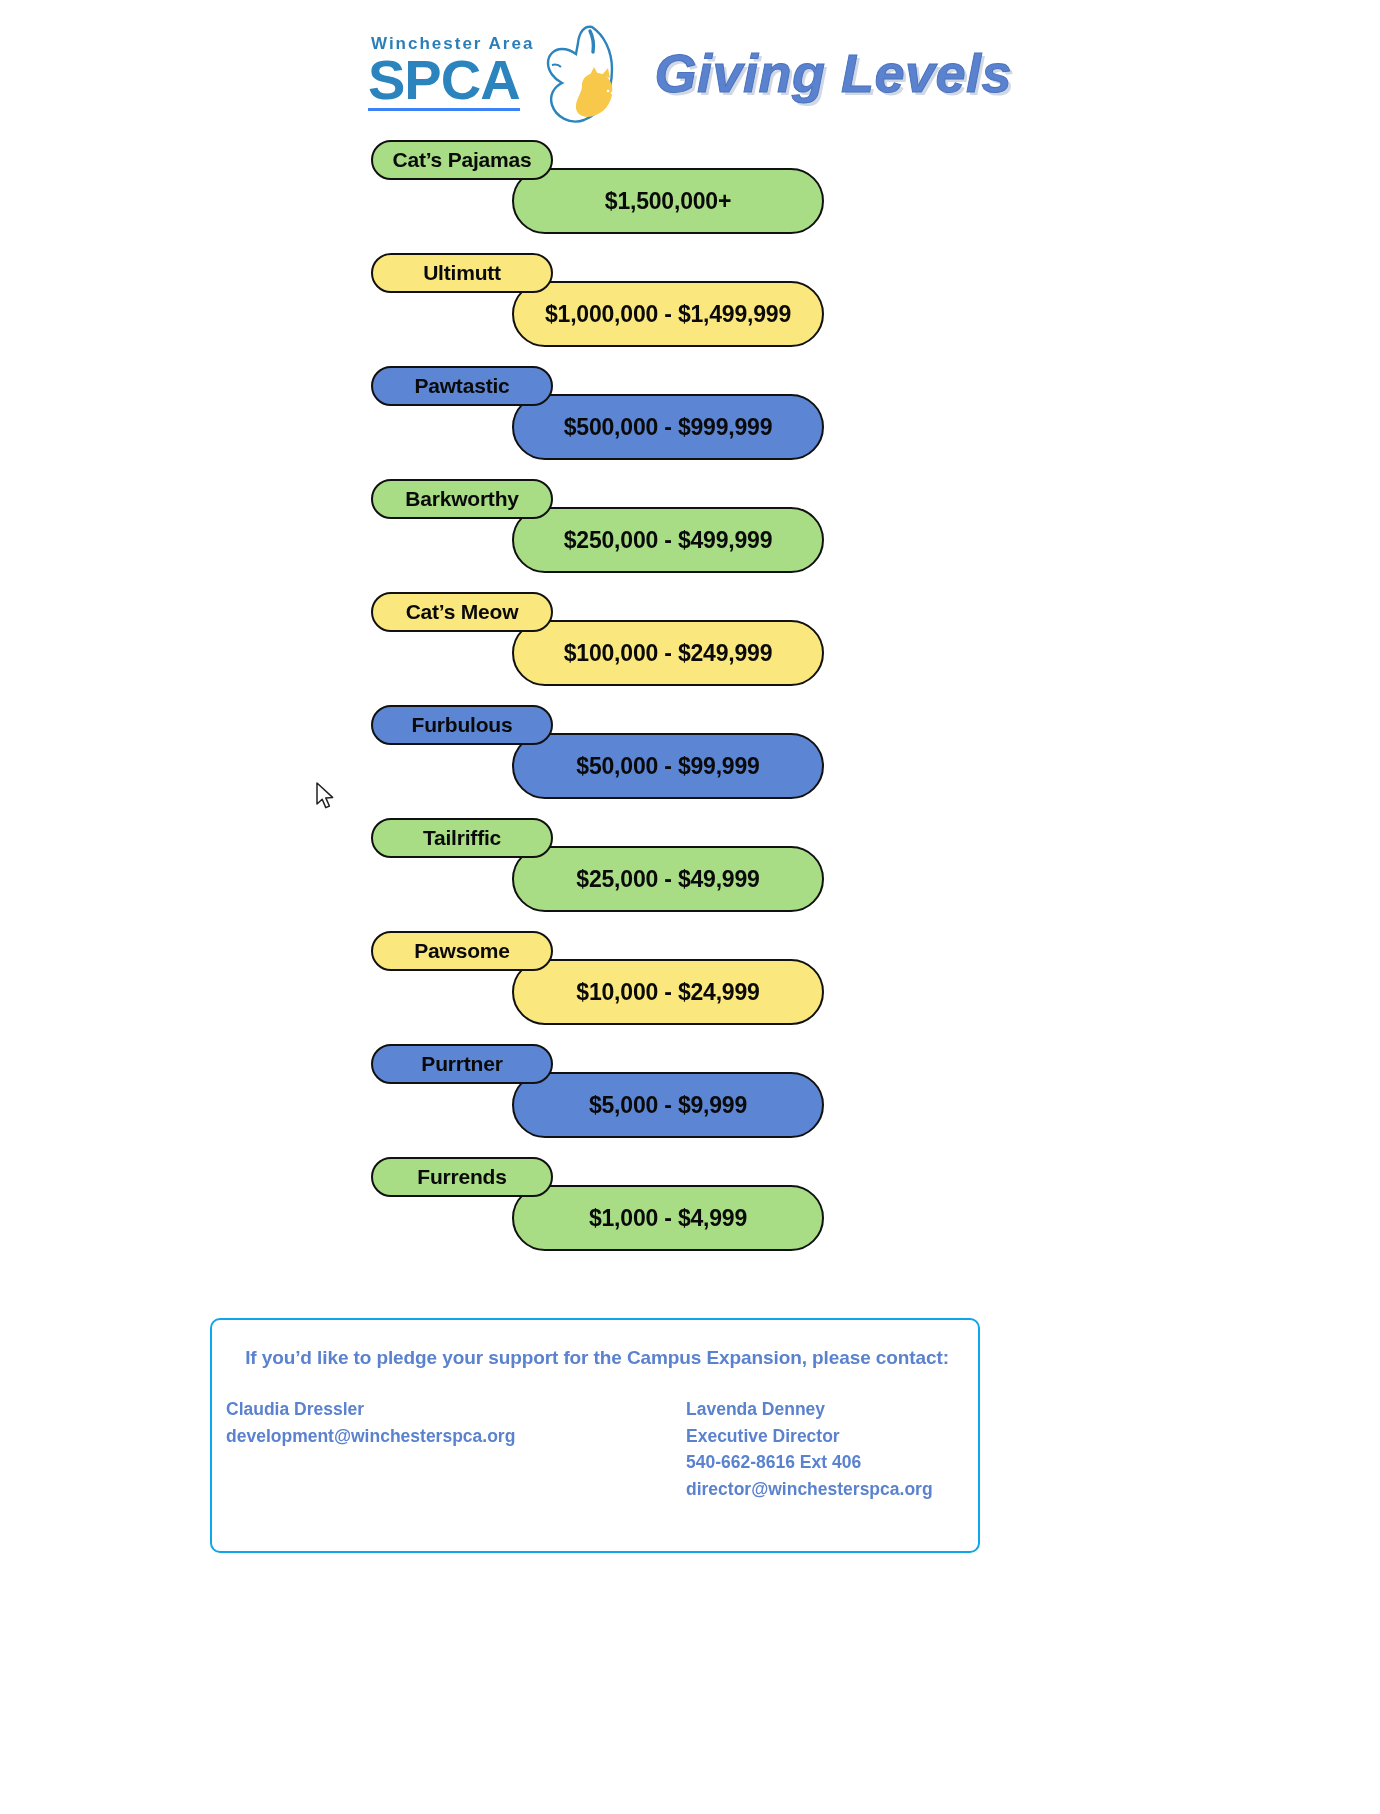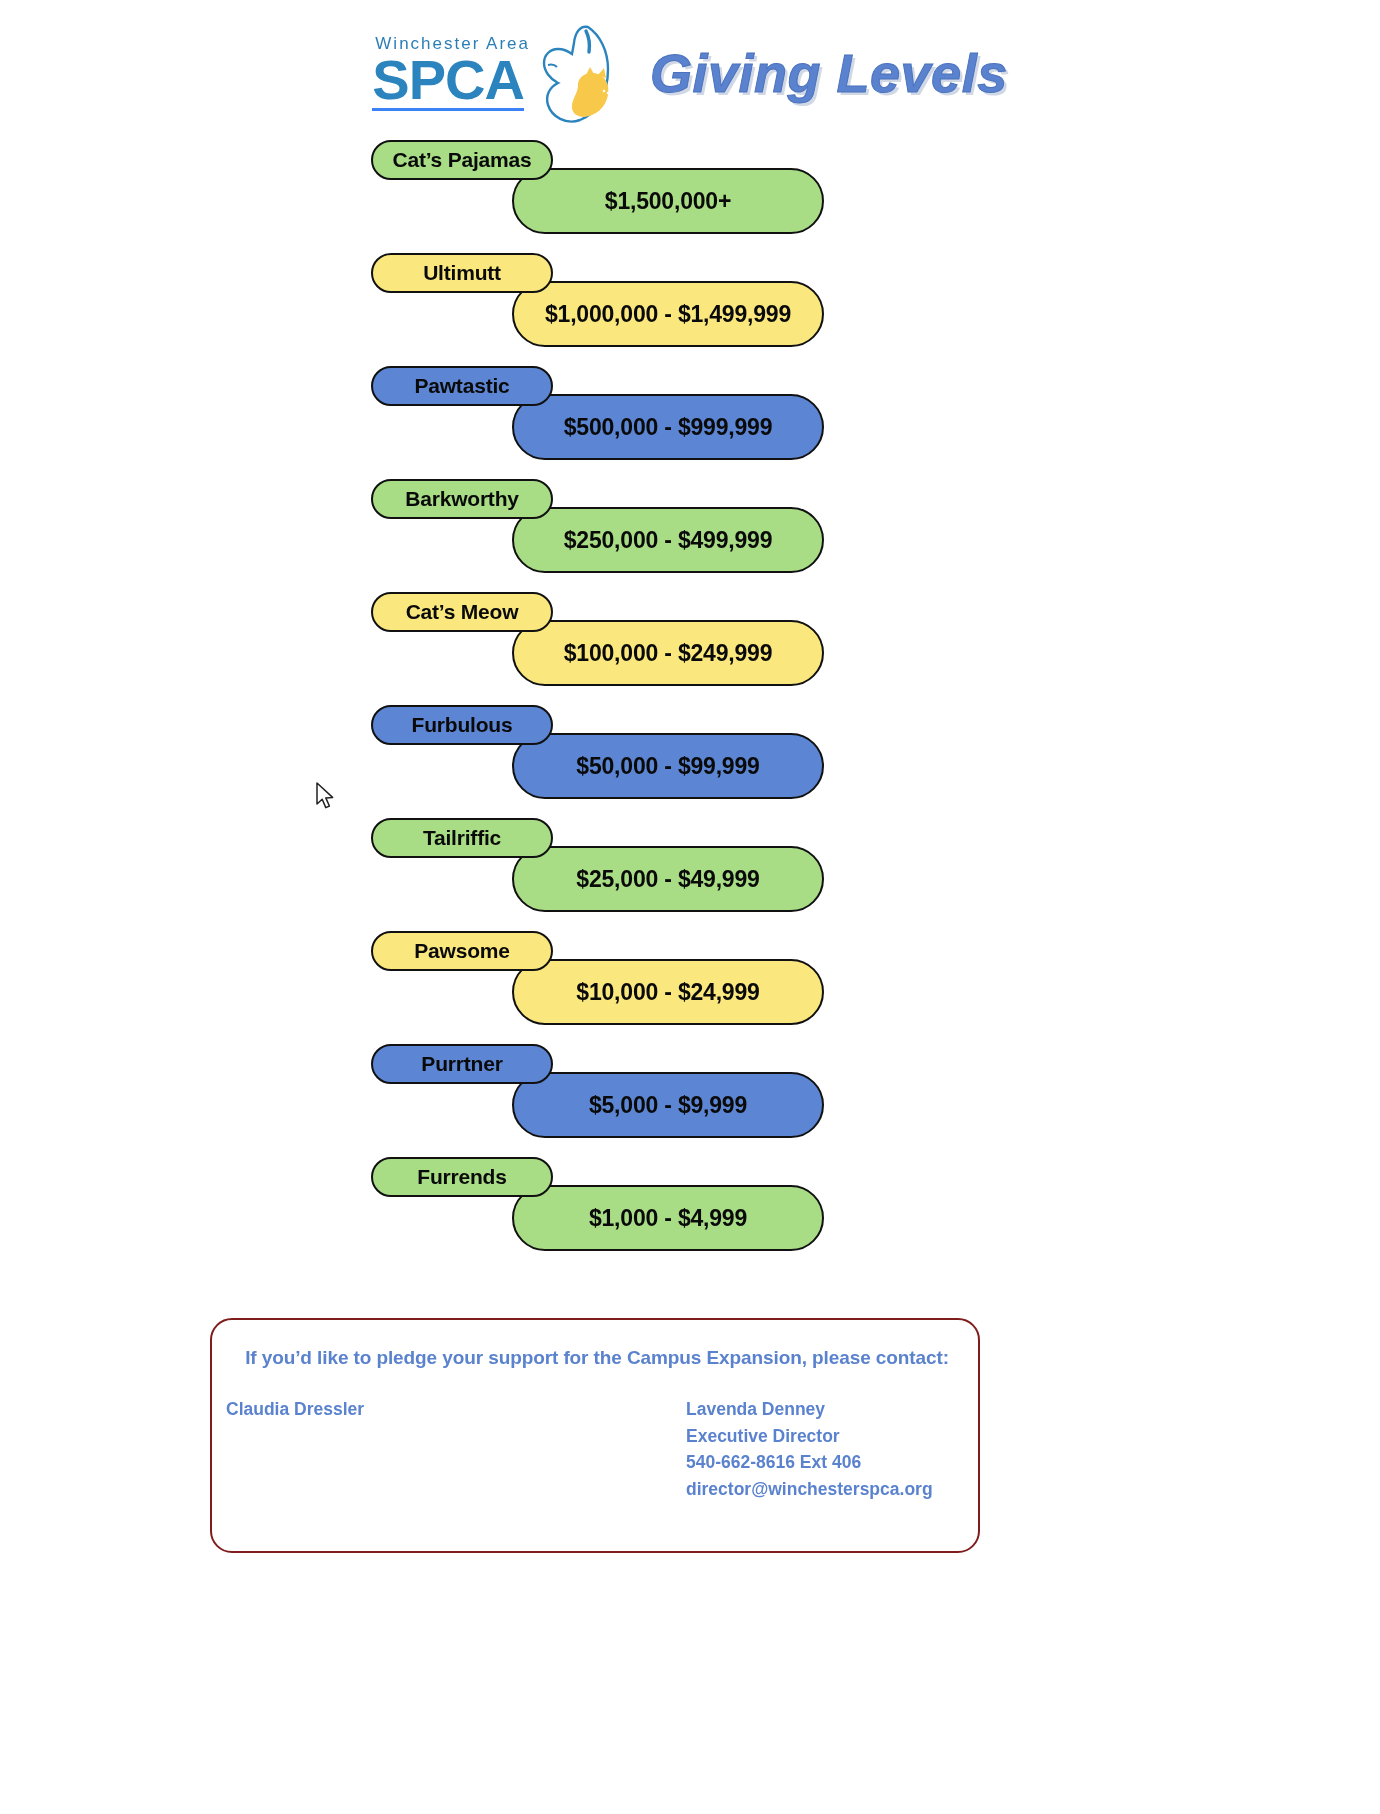--- a/index.html
+++ b/index.html
@@ -33,21 +33,21 @@
     gap: 4px;
   }
   #logo-text {
     display: flex;
     flex-direction: column;
     align-items: flex-start;
     line-height: 1;
   }
   #logo-sub {
     font-size: 17px;
-    font-weight: normal;
+    font-weight: bold;
     letter-spacing: 2.0px;
     color: #2b7fb8;
     margin-left: 3px;
     margin-bottom: 1px;
   }
   #logo-main {
     font-size: 56px;
     font-weight: bold;
     letter-spacing: -1px;
     color: #2b84bd;
@@ -143,22 +143,22 @@
   }
 
   
   #contact-box {
     position: absolute;
     left: 210px;
     top: 1318px;
     width: 770px;
     height: 235px;
     box-sizing: border-box;
-    border: 2px solid #7f1d1d;
-    border-radius: 22px;
+    border: 2px solid #0ea5e9;
+    border-radius: 10px;
     background: #ffffff;
   }
   #contact-heading {
     position: absolute;
     left: 0;
     top: 27px;
     width: 770px;
     text-align: center;
     font-size: 19px;
     font-weight: bold;
@@ -310,20 +310,21 @@
 </svg>
 
 <div id="contact-box">
 
   <div id="contact-heading">If you’d like to pledge your support for the Campus Expansion, please contact:</div>
 
   <div id="contact-cols">
 
     <div class="contact-col" id="contact-col-left">
       <div class="contact-line">Claudia Dressler</div>
+      <div class="contact-line">development@winchesterspca.org</div>
     </div>
 
     <div class="contact-col" id="contact-col-right">
       <div class="contact-line">Lavenda Denney</div>
       <div class="contact-line">Executive Director</div>
       <div class="contact-line">540-662-8616 Ext 406</div>
       <div class="contact-line">director@winchesterspca.org</div>
     </div>
 
   </div>

